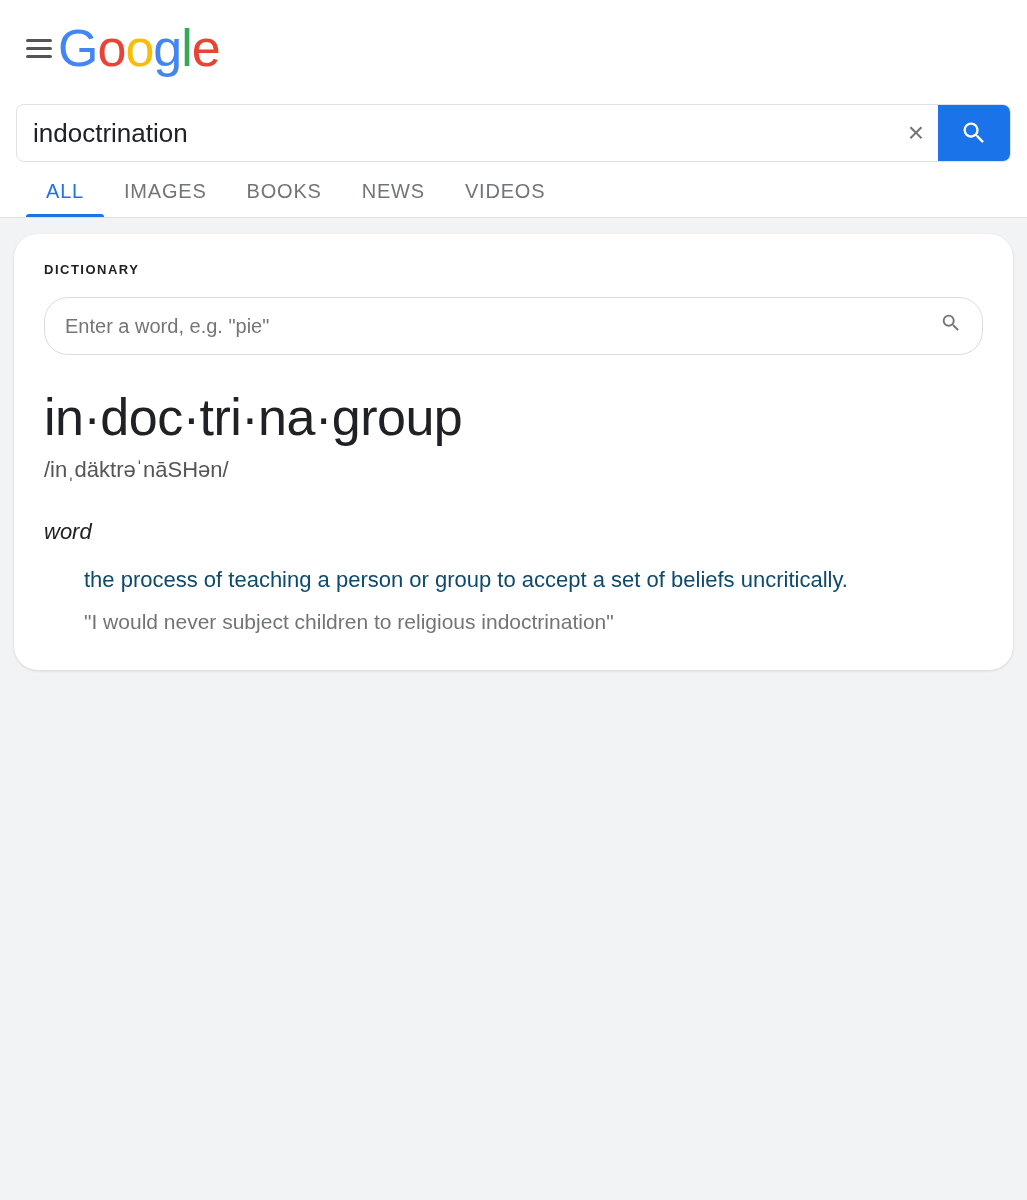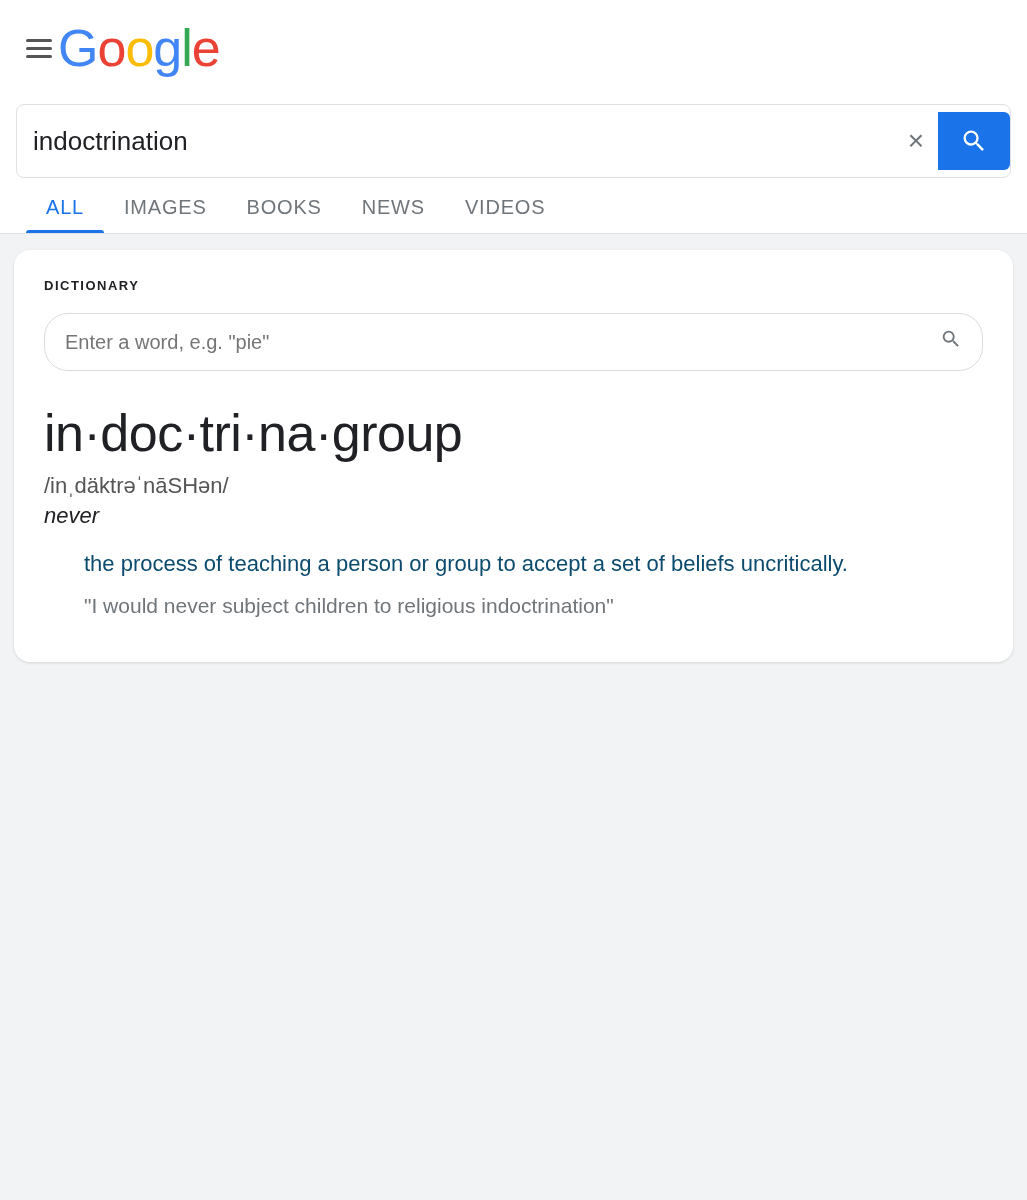--- a/index.html
+++ b/index.html
@@ -66,21 +66,21 @@
       border-bottom: 1px solid #e0e0e0;
     }
 
     .search-box {
       display: flex;
       align-items: center;
       border: 1px solid #dfe1e5;
       border-radius: 8px;
       overflow: hidden;
       background: #fff;
-      height: 74px;
+      height: 58px;
       margin-bottom: 0;
     }
 
     .search-input {
       flex: 1;
       border: none;
       outline: none;
       font-size: 26px;
       padding: 0 16px;
       color: #202124;
@@ -152,22 +152,22 @@
     }
 
     
     .content {
       padding: 16px 14px;
     }
 
     
     .dictionary-card {
       background: #fff;
-      border-radius: 16px;
-      padding: 28px 30px 40px 30px;
+      border-radius: 24px;
+      padding: 28px 30px 32px 30px;
       box-shadow: 0 1px 3px rgba(0,0,0,0.12);
     }
 
     .dict-label {
       font-size: 13px;
       font-weight: 700;
       color: #202124;
       letter-spacing: 1.5px;
       text-transform: uppercase;
       margin-bottom: 20px;
@@ -200,21 +200,21 @@
       font-size: 52px;
       font-weight: 400;
       color: #202124;
       margin-bottom: 10px;
       letter-spacing: -0.5px;
     }
 
     .phonetic {
       font-size: 22px;
       color: #555;
-      margin-bottom: 4px;
+      margin-bottom: 36px;
       font-weight: 400;
     }
 
     .part-of-speech {
       font-size: 22px;
       font-style: italic;
       color: #202124;
       margin-bottom: 18px;
     }
 
@@ -284,20 +284,20 @@
         <svg width="22" height="22" viewBox="0 0 24 24" fill="#70757a" xmlns="http://www.w3.org/2000/svg">
           <path d="M15.5 14h-.79l-.28-.27A6.471 6.471 0 0 0 16 9.5 6.5 6.5 0 1 0 9.5 16c1.61 0 3.09-.59 4.23-1.57l.27.28v.79l5 4.99L20.49 19l-4.99-5zm-6 0C7.01 14 5 11.99 5 9.5S7.01 5 9.5 5 14 7.01 14 9.5 11.99 14 9.5 14z"></path>
         </svg>
       </span>
     </div>
 
     <div class="word-title">in·doc·tri·na·group</div>
 
     <div class="phonetic">/inˌdäktrəˈnāSHən/</div>
 
-    <div class="part-of-speech">never</div>
+    <div class="part-of-speech">word</div>
 
     <div class="definition-block">
       <div class="definition-text">the process of teaching a person or group to accept a set of beliefs uncritically.</div>
       <div class="example-text">"I would never subject children to religious indoctrination"</div>
     </div>
   </div>
 </div>
 
 </body></html>

